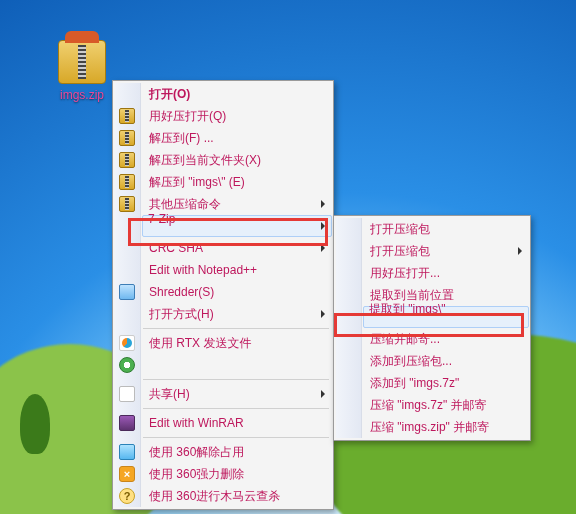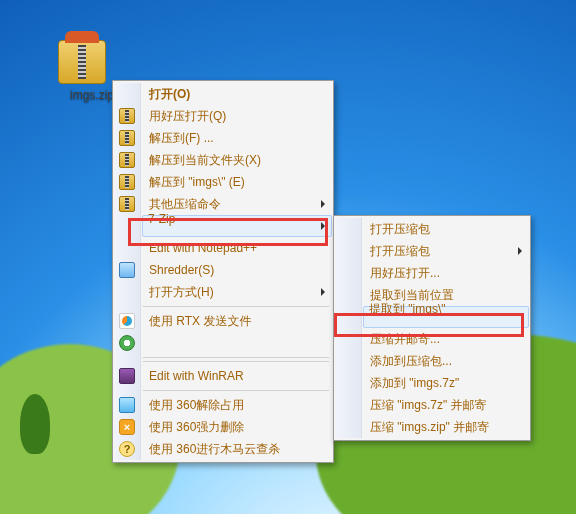--- a/index.html
+++ b/index.html
@@ -23,21 +23,21 @@
     width: 380px; height: 240px; border-radius: 50%;
     background: #6aad2d; filter: blur(1px);
   }
   .tree {
     position: absolute; left: 20px; bottom: 60px;
     width: 30px; height: 60px;
     background: #3b7a1a; border-radius: 50% 50% 40% 40%;
   }
   .desktop-icon {
     position: absolute; left: 50px; top: 40px; width: 64px;
-    text-align: right; color: #404040; text-shadow: 0 1px 2px rgba(0,0,0,.6);
+    text-align: center; color: #ec4899; text-shadow: 0 1px 2px rgba(0,0,0,.6);
   }
   .desktop-icon .bag {
     width: 48px; height: 44px; margin: 0 auto 4px;
     background: linear-gradient(#f0d070,#d8a828);
     border: 1px solid #a57c10; border-radius: 4px; position: relative;
   }
   .desktop-icon .bag::before {
     content:""; position:absolute; top:-10px; left:6px; right:6px; height:12px;
     background:#d85a28; border-radius:6px 6px 0 0;
   }
@@ -54,21 +54,21 @@
   .menu2 { left: 333px; top: 215px; width: 198px; }
   .iconcol {
     position: absolute; left:2px; top:2px; bottom:2px; width:26px;
     background: linear-gradient(to right,#f1f4fa,#e3e8f3);
     border-right: 1px solid #d8dde8;
   }
   .items { position: relative; margin-left: 28px; }
   .item {
     display:flex; align-items:center; height:22px;
     padding: 0 18px 0 6px; position: relative; white-space: nowrap;
-    color:#a16207;
+    color:#be185d;
   }
   .item.hover {
     background:#e6f0fb; border:1px solid #aecff7; border-radius:2px;
     height:22px; padding: 0 17px 15px 5px; margin-left:-1px; margin-right:-1px;
   }
   .sep { height:1px; background:#d0d0d0; margin:3px 2px 3px 0; }
   .arrow {
     position:absolute; right:6px; top:50%; margin-top:-4px;
     width:0;height:0;border-top:4px solid transparent;
     border-bottom:4px solid transparent;border-left:4px solid #333;
@@ -135,39 +135,48 @@
     <div class="item">
         <span class="icon ic-arch"></span>
         <span>其他压缩命令</span>
         <span class="arrow"></span>
       </div>
     <div class="item hover">
         <span>7-Zip</span>
         <span class="arrow"></span>
       </div>
     <div class="item">
+        <span>CRC SHA</span>
+        <span class="arrow"></span>
+      </div>
+    <div class="item">
         <span>Edit with Notepad++</span>
       </div>
     <div class="item">
         <span class="icon ic-shred"></span>
         <span>Shredder(S)</span>
       </div>
     <div class="item">
         <span>打开方式(H)</span>
         <span class="arrow"></span>
       </div>
     <div class="sep"></div>
     <div class="item">
         <span class="icon ic-rtx"></span>
         <span>使用 RTX 发送文件</span>
       </div>
     <div class="item">
         <span class="icon ic-360"></span>
       </div>
     <div class="sep"></div>
+    <div class="item">
+        <span class="icon ic-share"></span>
+        <span>共享(H)</span>
+        <span class="arrow"></span>
+      </div>
     <div class="sep"></div>
     <div class="item">
         <span class="icon ic-winrar"></span>
         <span>Edit with WinRAR</span>
       </div>
     <div class="sep"></div>
     <div class="item">
         <span class="icon ic-del"></span>
         <span>使用 360解除占用</span>
       </div>

